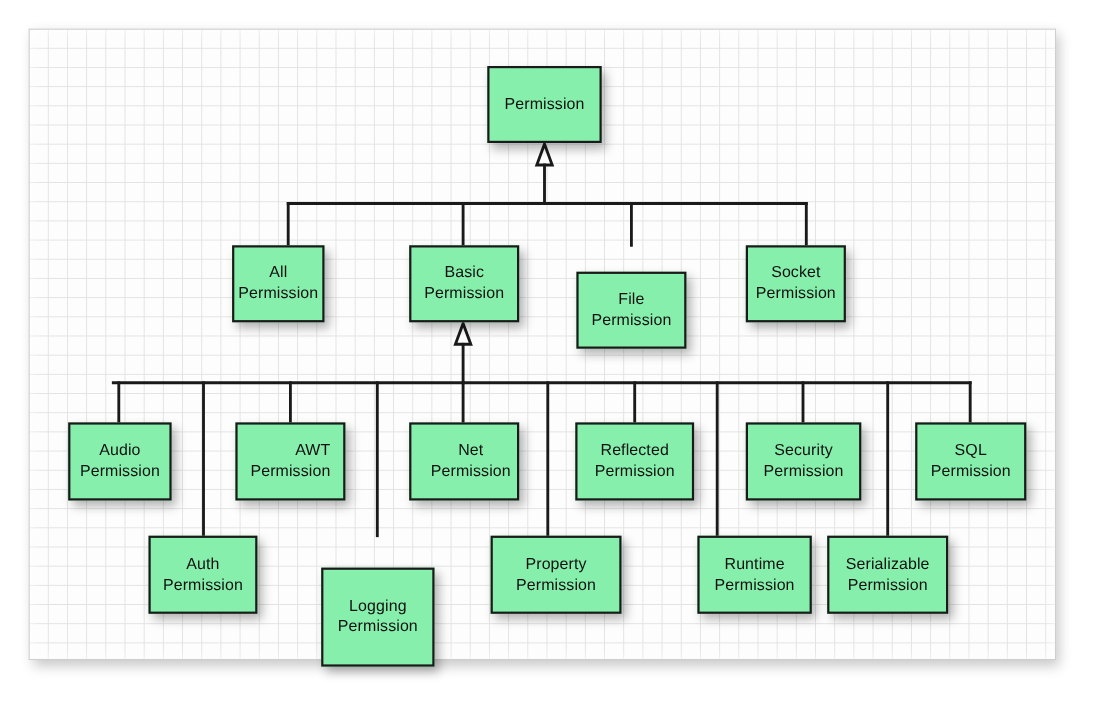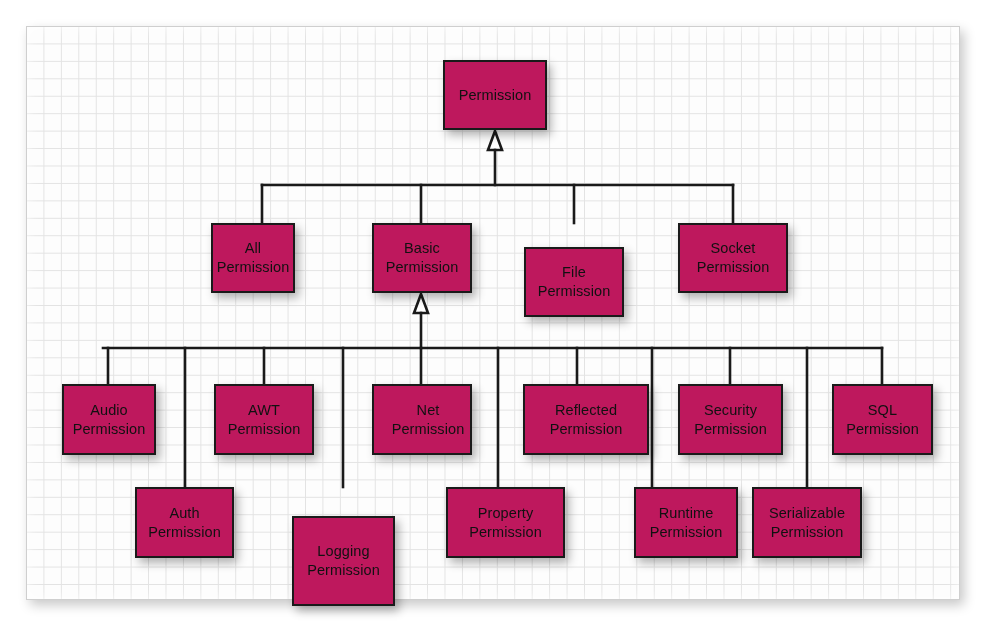--- a/index.html
+++ b/index.html
@@ -47,21 +47,21 @@
     position: absolute;
     left: 0; top: 0;
     width: 1000px;
     height: 639px;
     pointer-events: none;
   }
 
   
   .node {
     position: absolute;
-    background: #be185d;
+    background: #86efac;
     border: 2.2px solid #1a1a1a;
     box-shadow: 4px 5px 9px rgba(0,0,0,0.30);
     display: flex;
     align-items: center;
     justify-content: center;
     box-sizing: border-box;
     color: #111111;
     text-align: center;
     line-height: 1.28;
     font-size: 14.5px;
@@ -102,29 +102,29 @@
     </svg>
 
   <div id="nodes">
       <div class="node" style="left: 443px; top: 60px; width: 104px; height: 70px;">Permission</div>
       <div class="node" style="left: 211px; top: 223px; width: 84px; height: 70px;">All
 Permission</div>
       <div class="node" style="left: 372px; top: 223px; width: 100px; height: 70px;">Basic
 Permission</div>
       <div class="node" style="left: 524px; top: 223px; width: 100px; height: 70px; margin-top: 24px;">File
 Permission</div>
-      <div class="node" style="left: 678px; top: 223px; width: 110px; height: 70px;">Socket
+      <div class="node" style="left: 678px; top: 223px; width: 91px; height: 70px;">Socket
 Permission</div>
       <div class="node" style="left: 62px; top: 384px; width: 94px; height: 71px;">Audio
 Permission</div>
-      <div class="node" style="left: 214px; top: 384px; width: 100px; height: 71px;">AWT
+      <div class="node" style="left: 214px; top: 384px; width: 100px; height: 71px; text-align: right;">AWT
 Permission</div>
       <div class="node" style="left: 372px; top: 384px; width: 100px; height: 71px; padding-left: 12px;">Net
 Permission</div>
-      <div class="node" style="left: 523px; top: 384px; width: 126px; height: 71px;">Reflected
+      <div class="node" style="left: 523px; top: 384px; width: 108px; height: 71px;">Reflected
 Permission</div>
       <div class="node" style="left: 678px; top: 384px; width: 105px; height: 71px;">Security
 Permission</div>
       <div class="node" style="left: 832px; top: 384px; width: 101px; height: 71px;">SQL
 Permission</div>
       <div class="node" style="left: 135px; top: 487px; width: 99px; height: 71px;">Auth
 Permission</div>
       <div class="node" style="left: 292px; top: 516px; width: 103px; height: 90px;">Logging
 Permission</div>
       <div class="node" style="left: 446px; top: 487px; width: 119px; height: 71px;">Property

